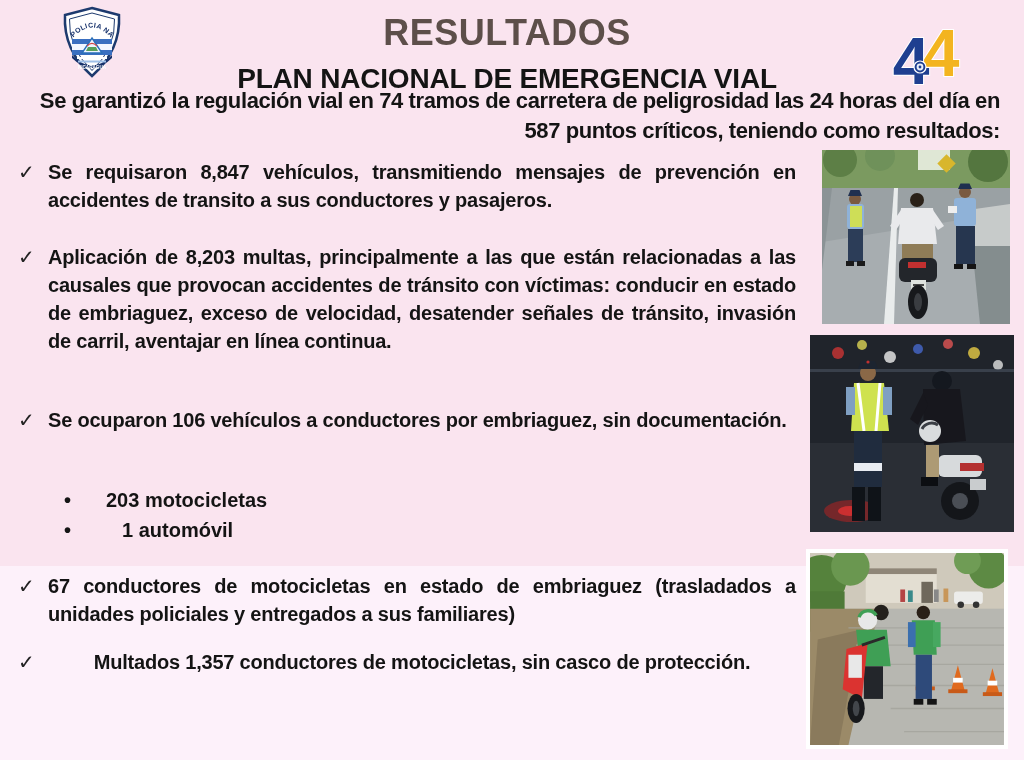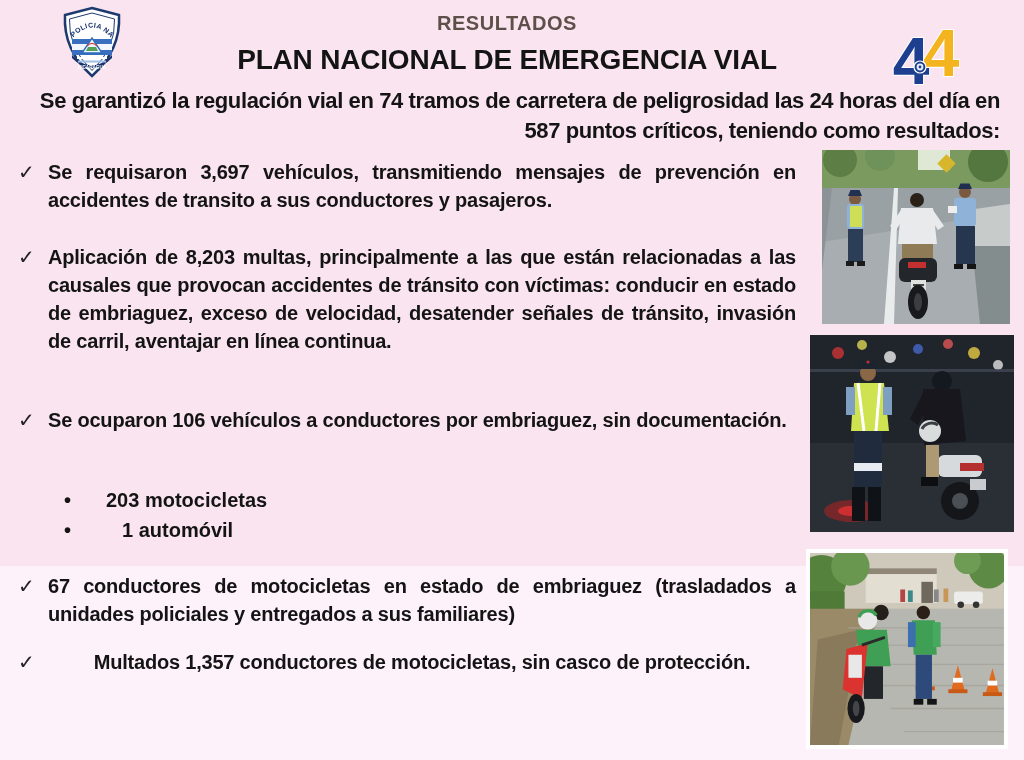--- a/index.html
+++ b/index.html
@@ -3,21 +3,21 @@
 <meta charset="utf-8">
 <style>
   html,body{margin:0;padding:0;}
   body{width:1024px;height:760px;overflow:hidden;font-family:"Liberation Sans",sans-serif;}
   .slide{position:relative;width:1024px;height:760px;background:#fae4ef;overflow:hidden;}
   .lower-band{position:absolute;left:0;top:566px;width:1024px;height:194px;background:#fdf1fa;}
 
   
   .badge{position:absolute;left:56px;top:6px;width:72px;height:72px;}
   .titles{position:absolute;left:140px;right:150px;top:12px;text-align:center;}
-  .title{font-size:20px;font-weight:bold;color:#5d4f4a;letter-spacing:.5px;}
+  .title{font-size:36px;font-weight:bold;color:#5d4f4a;letter-spacing:.5px;}
   .subtitle{font-size:28px;font-weight:bold;color:#141414;margin-top:9px;letter-spacing:-.2px;}
   .logo44{position:absolute;right:52px;top:12px;width:92px;height:86px;}
 
   
   .intro{position:absolute;left:24px;top:86px;width:976px;text-align:right;
          font-size:22px;font-weight:bold;color:#141414;line-height:30px;letter-spacing:-.4px;}
 
   
   .bullet{position:absolute;left:18px;width:778px;display:flex;align-items:flex-start;}
   .check{flex:0 0 30px;font-size:20px;font-weight:400;color:#222;line-height:28px;}
@@ -77,21 +77,21 @@
       <circle cx="40" cy="55" r="6" fill="#1e3f90" stroke="#ffffff" stroke-width="1.2"></circle>
       <circle cx="40" cy="55" r="3.4" fill="#e8eef8"></circle>
       <circle cx="40" cy="55" r="1.4" fill="#1e3f90"></circle>
     </svg>
   </div>
 
   <div class="intro">Se garantizó la regulación vial en 74 tramos de carretera de peligrosidad las 24 horas del día en 587 puntos críticos, teniendo como resultados:</div>
 
   <div class="bullet b1">
     <span class="check">✓</span>
-    <p class="btext">Se requisaron 3,697 vehículos, transmitiendo mensajes de prevención en accidentes de transito a sus conductores y pasajeros.</p>
+    <p class="btext">Se requisaron 8,847 vehículos, transmitiendo mensajes de prevención en accidentes de transito a sus conductores y pasajeros.</p>
   </div>
 
   <div class="bullet b2">
     <span class="check">✓</span>
     <p class="btext">Aplicación de 8,203 multas, principalmente a las que están relacionadas a las causales que provocan accidentes de tránsito con víctimas: conducir en estado de embriaguez, exceso de velocidad, desatender señales de tránsito, invasión de carril, aventajar en línea continua.</p>
   </div>
 
   <div class="bullet b3">
     <span class="check">✓</span>
     <p class="btext">Se ocuparon 106 vehículos a conductores por embriaguez, sin documentación.</p>

